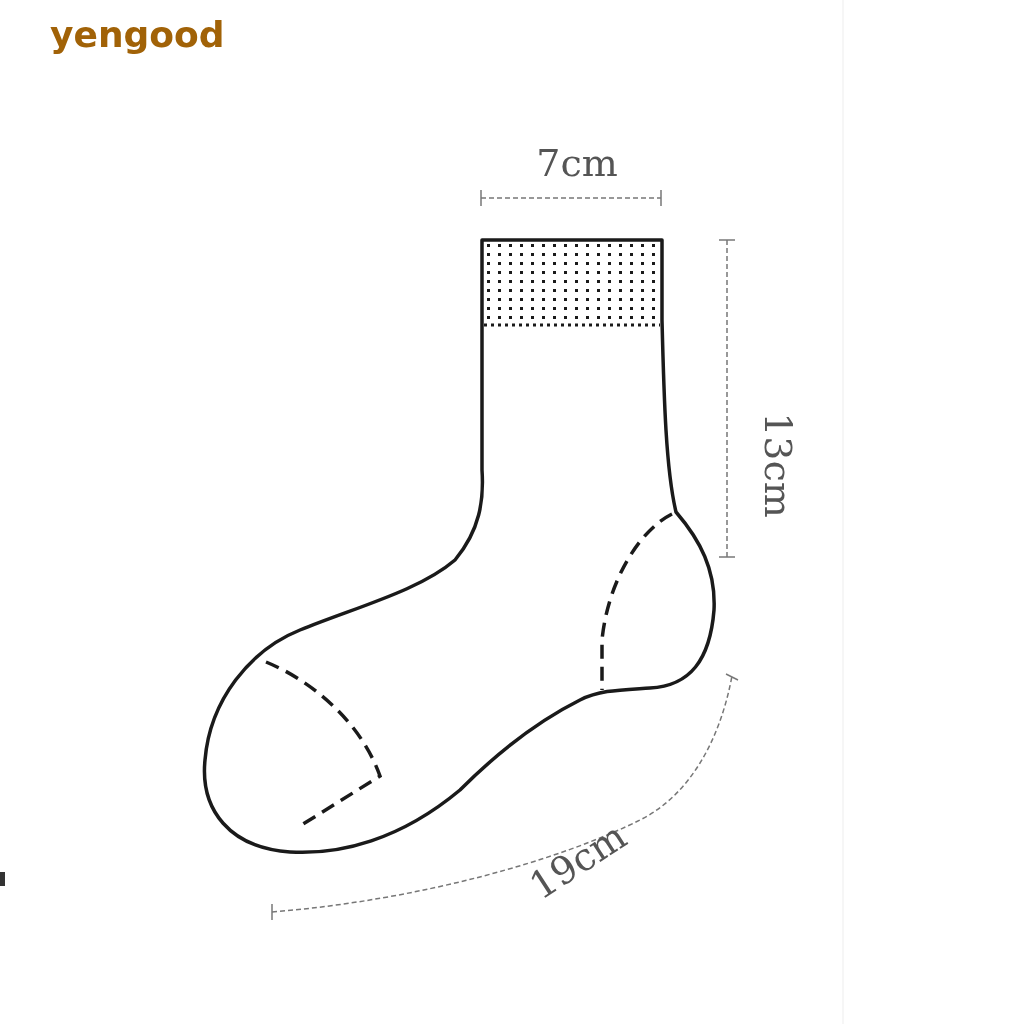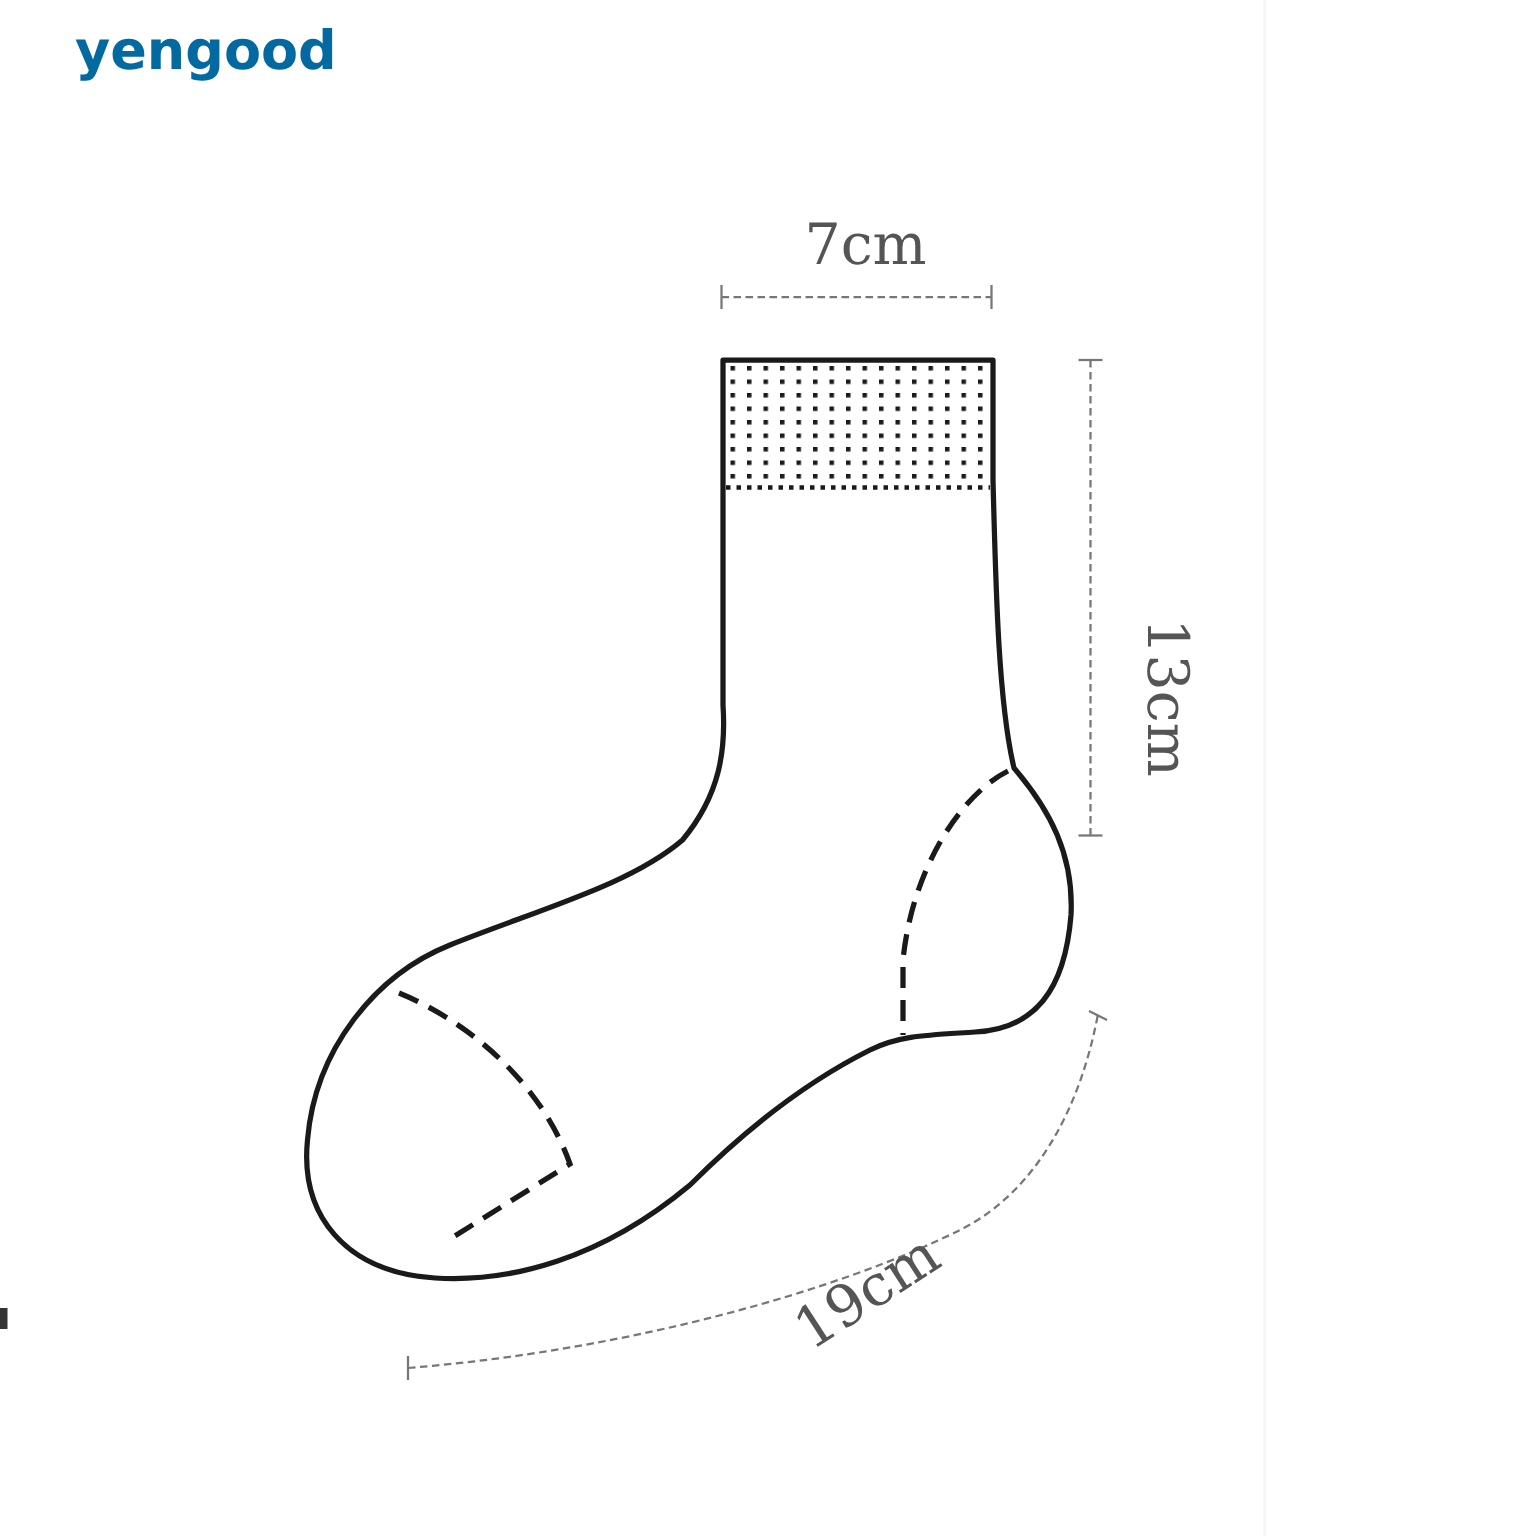--- a/index.html
+++ b/index.html
@@ -1,20 +1,20 @@
 <!DOCTYPE html>
 <html><head>
   <meta charset="utf-8">
   <style>
     html, body { margin: 0; padding: 0; background: #ffffff; }
     body { width: 1024px; height: 1024px; position: relative; overflow: hidden; }
     .brand {
       position: absolute; left: 50px; top: 14px;
       font-family: "DejaVu Sans", sans-serif; font-weight: bold;
-      font-size: 36px; color: #0369a1; letter-spacing: 0px;
+      font-size: 36px; color: #a16207; letter-spacing: 0px;
     }
     .faint-line { position: absolute; left: 842px; top: 0; width: 2px; height: 1024px; background: #f6f6f6; }
     .edge-mark { position: absolute; left: 0; top: 872px; width: 5px; height: 14px; background: #333; }
     svg.diagram { position: absolute; left: 0; top: 0; }
     .dim-text { font-family: "DejaVu Serif", serif; fill: #555555; }
   </style>
 </head>
 <body>
 
 <div class="brand">yengood</div>

